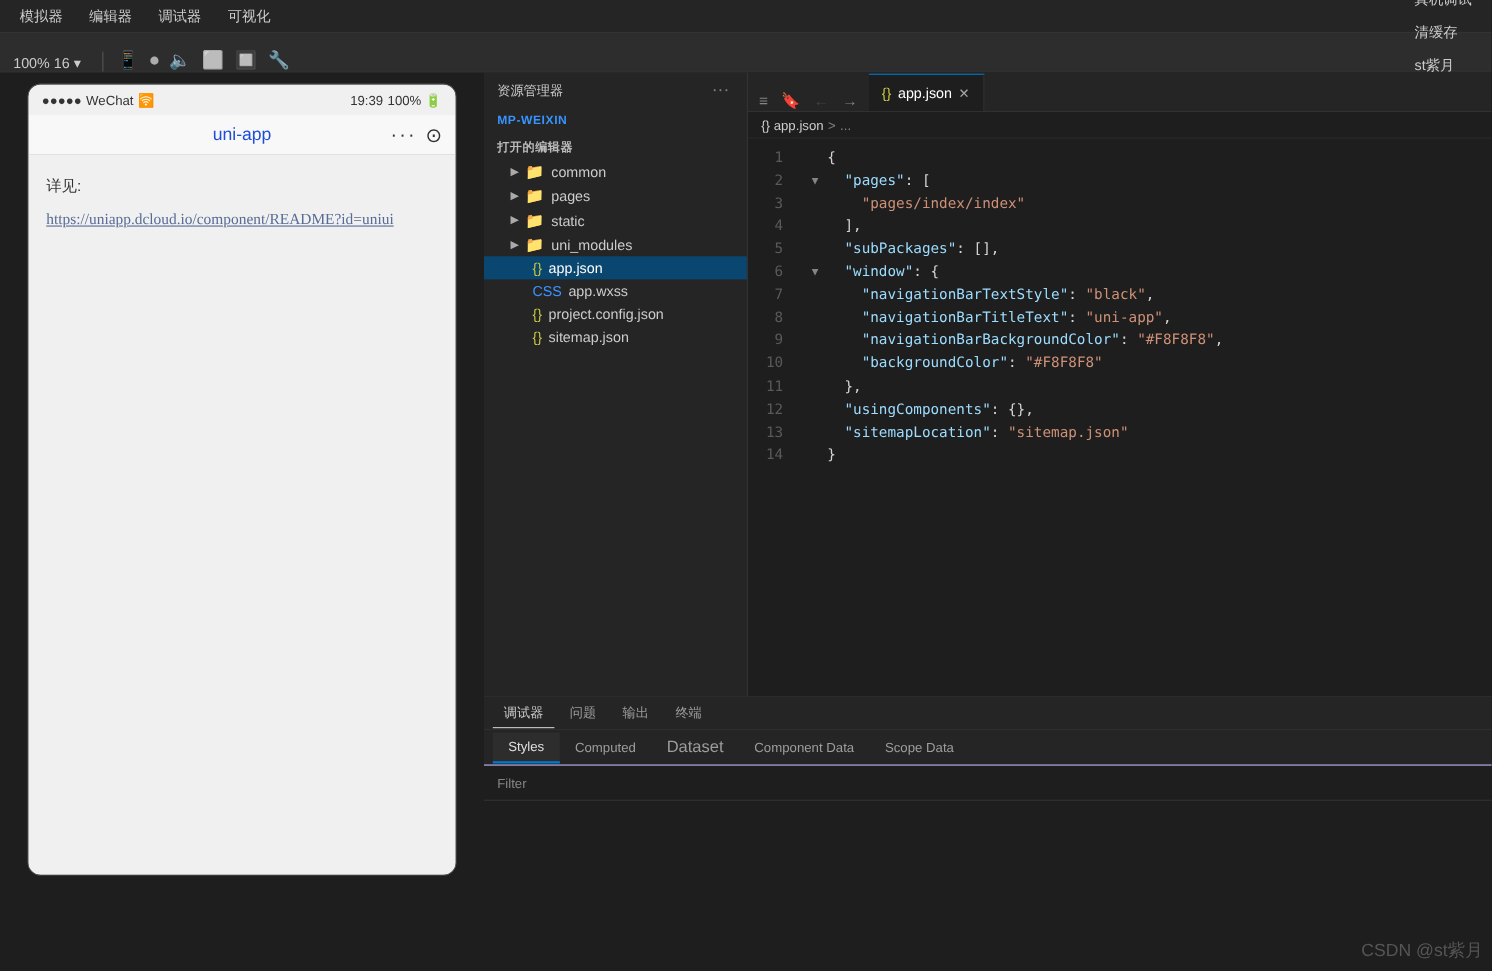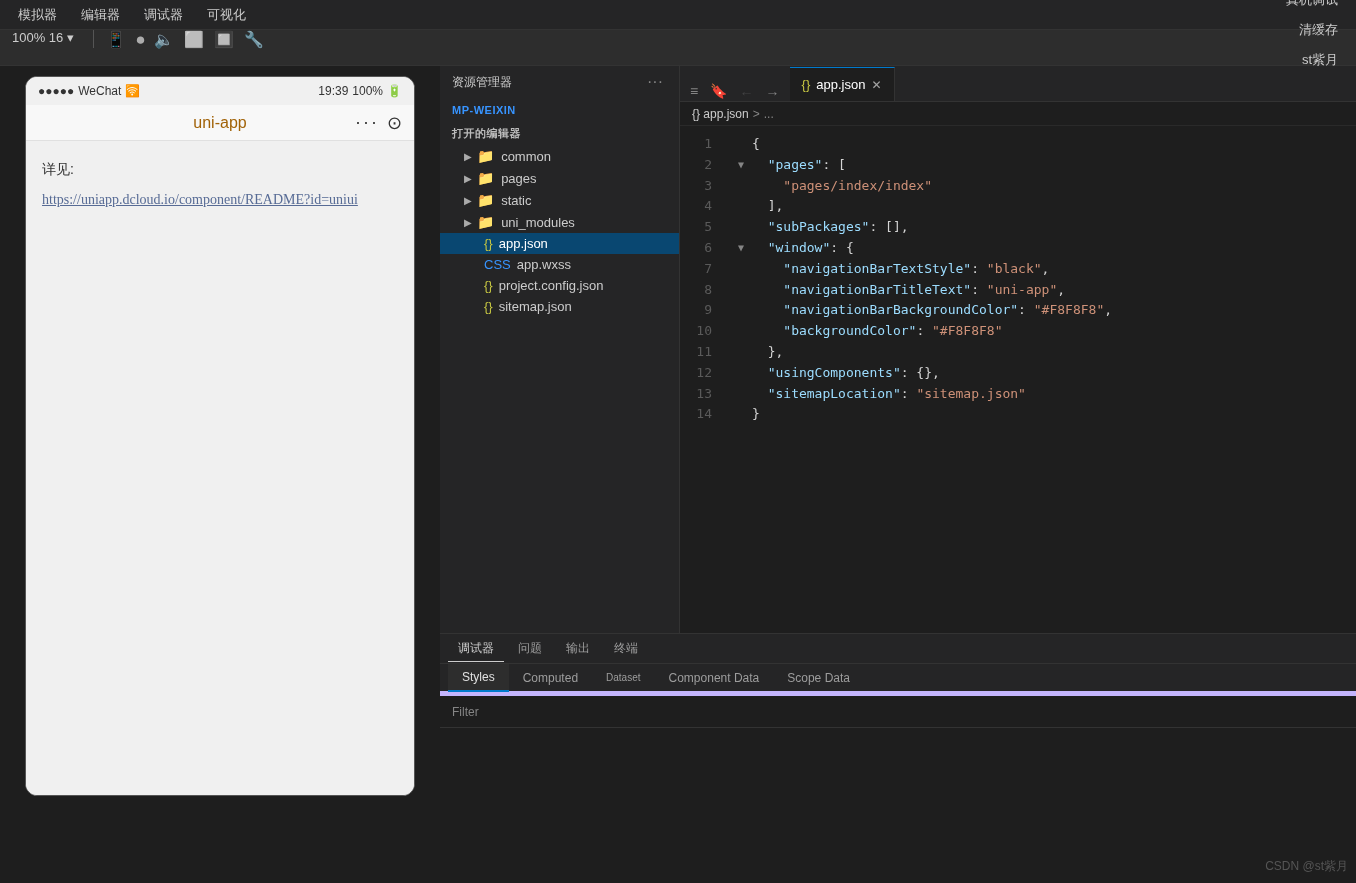--- a/index.html
+++ b/index.html
@@ -15,41 +15,40 @@
 
     
     .top-menubar {
       height: 30px;
       background: #252526;
       display: flex;
       align-items: center;
       padding: 0 8px;
       gap: 4px;
       border-bottom: 1px solid #333;
-      text-align: right;
     }
     .menu-item {
       padding: 4px 10px;
       font-size: 13px;
       color: #cccccc;
       cursor: pointer;
     }
     .menu-right {
       margin-left: auto;
       display: flex;
       gap: 4px;
       flex-direction: column;
     }
 
     
     .toolbar {
       height: 36px;
       background: #2d2d2d;
       display: flex;
-      align-items: flex-start;
+      align-items: flex-end;
       padding: 0 12px;
       gap: 8px;
       border-bottom: 1px solid #333;
     }
     .toolbar-zoom {
       color: #ccc;
       font-size: 13px;
       margin-right: 8px;
     }
     .toolbar-icons {
@@ -109,21 +108,21 @@
     .phone-title-bar {
       height: 36px;
       background: #f8f8f8;
       display: flex;
       align-items: center;
       justify-content: center;
       border-bottom: 1px solid #e0e0e0;
       position: relative;
     }
     .phone-title {
-      color: #a16207;
+      color: #1d4ed8;
       font-size: 16px;
       font-weight: 500;
     }
     .phone-title-icons {
       position: absolute;
       right: 12px;
       display: flex;
       align-items: center;
       gap: 8px;
     }
@@ -319,21 +318,21 @@
       font-size: 13px;
     }
 
     .debugger-secondary-tabs {
       height: 32px;
       background: #252526;
       display: flex;
       align-items: center;
       padding: 0 8px;
       gap: 0;
-      border-bottom: 5px solid #c4b5fd;
+      border-bottom: 1px solid #c4b5fd;
     }
 
     .debugger-badge {
       margin-left: auto;
       display: flex;
       align-items: center;
       gap: 4px;
       margin-right: 8px;
     }
     .warn-badge {
@@ -352,21 +351,21 @@
       cursor: pointer;
       padding: 2px 4px;
     }
     .nav-btn.disabled { opacity: 0.3; cursor: default; }
 
     
     .watermark {
       position: absolute;
       bottom: 8px;
       right: 8px;
-      font-size: 12px;
+      font-size: 16px;
       color: #555;
     }
 
     .more-icon {
       color: #858585;
       cursor: pointer;
       font-size: 16px;
       padding: 2px 4px;
     }
   </style>
@@ -628,21 +627,21 @@
         <span class="debugger-top-tab active">调试器</span>
         <span class="debugger-top-tab">问题</span>
         <span class="debugger-top-tab">输出</span>
         <span class="debugger-top-tab">终端</span>
       </div>
 
 
       <div class="debugger-secondary-tabs">
         <div style="padding:6px 14px;font-size:12px;color:#e0e0e0;cursor:pointer;border-bottom:2px solid #007acc;background:#2d2d2d;">Styles</div>
         <div style="padding:6px 14px;font-size:12px;color:#9d9d9d;cursor:pointer;">Computed</div>
-        <div style="padding:6px 14px;font-size:10px;color:#9d9d9d;cursor:pointer;">Dataset</div>
+        <div style="padding:6px 14px;font-size:15px;color:#9d9d9d;cursor:pointer;">Dataset</div>
         <div style="padding:6px 14px;font-size:12px;color:#9d9d9d;cursor:pointer;">Component Data</div>
         <div style="padding:6px 14px;font-size:12px;color:#9d9d9d;cursor:pointer;">Scope Data</div>
       </div>
 
       <div style="padding:8px 12px;border-bottom:1px solid #333;">
         <span style="color:#858585;font-size:12px;">Filter</span>
       </div>
 
     </div>
 

